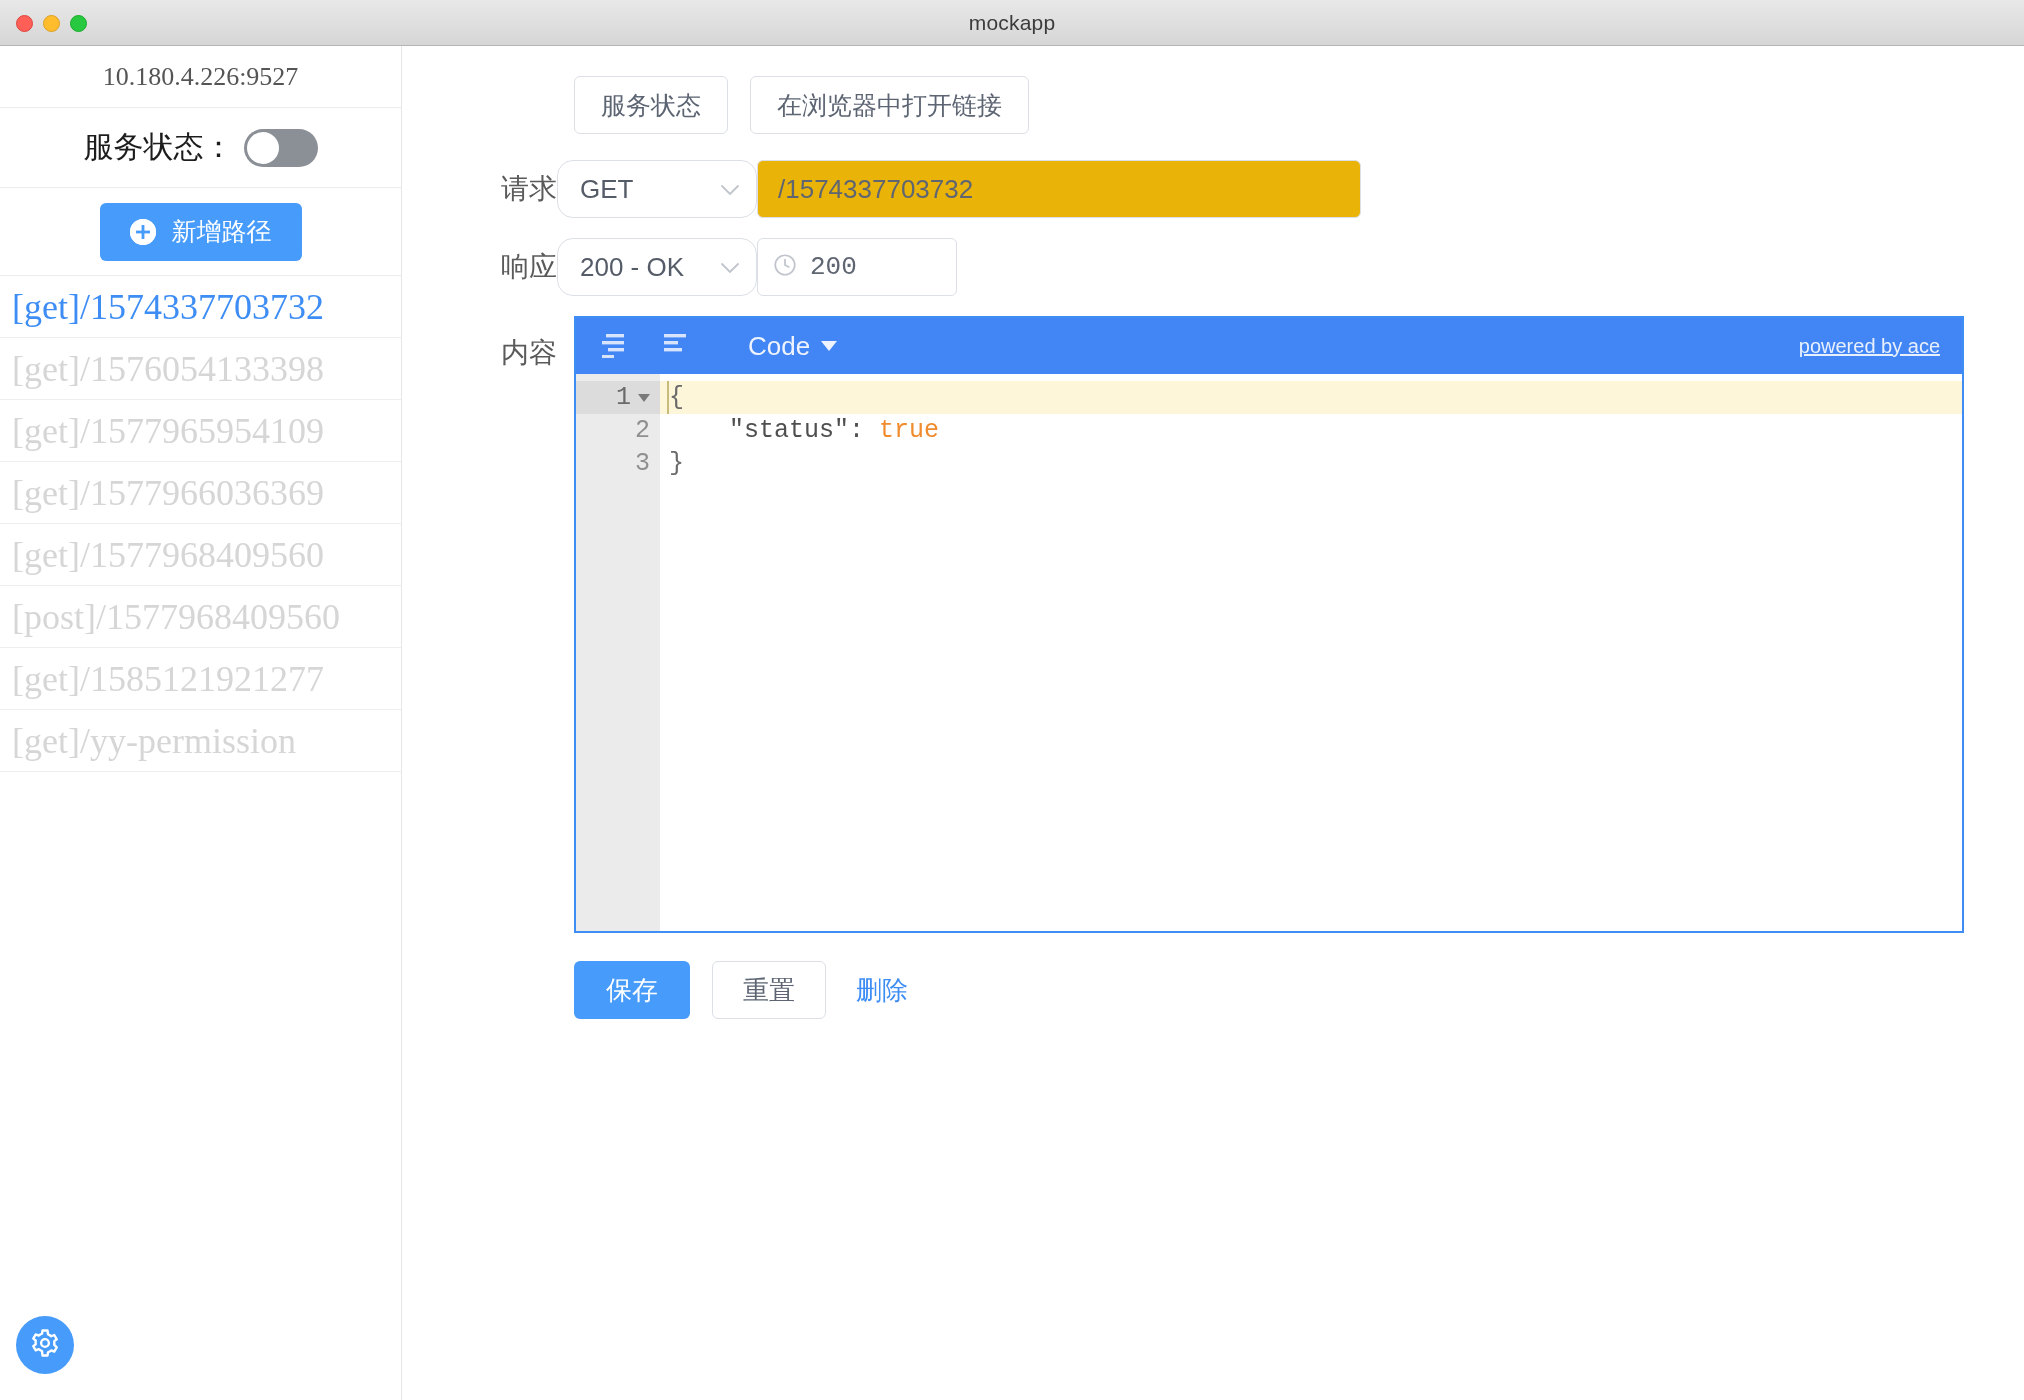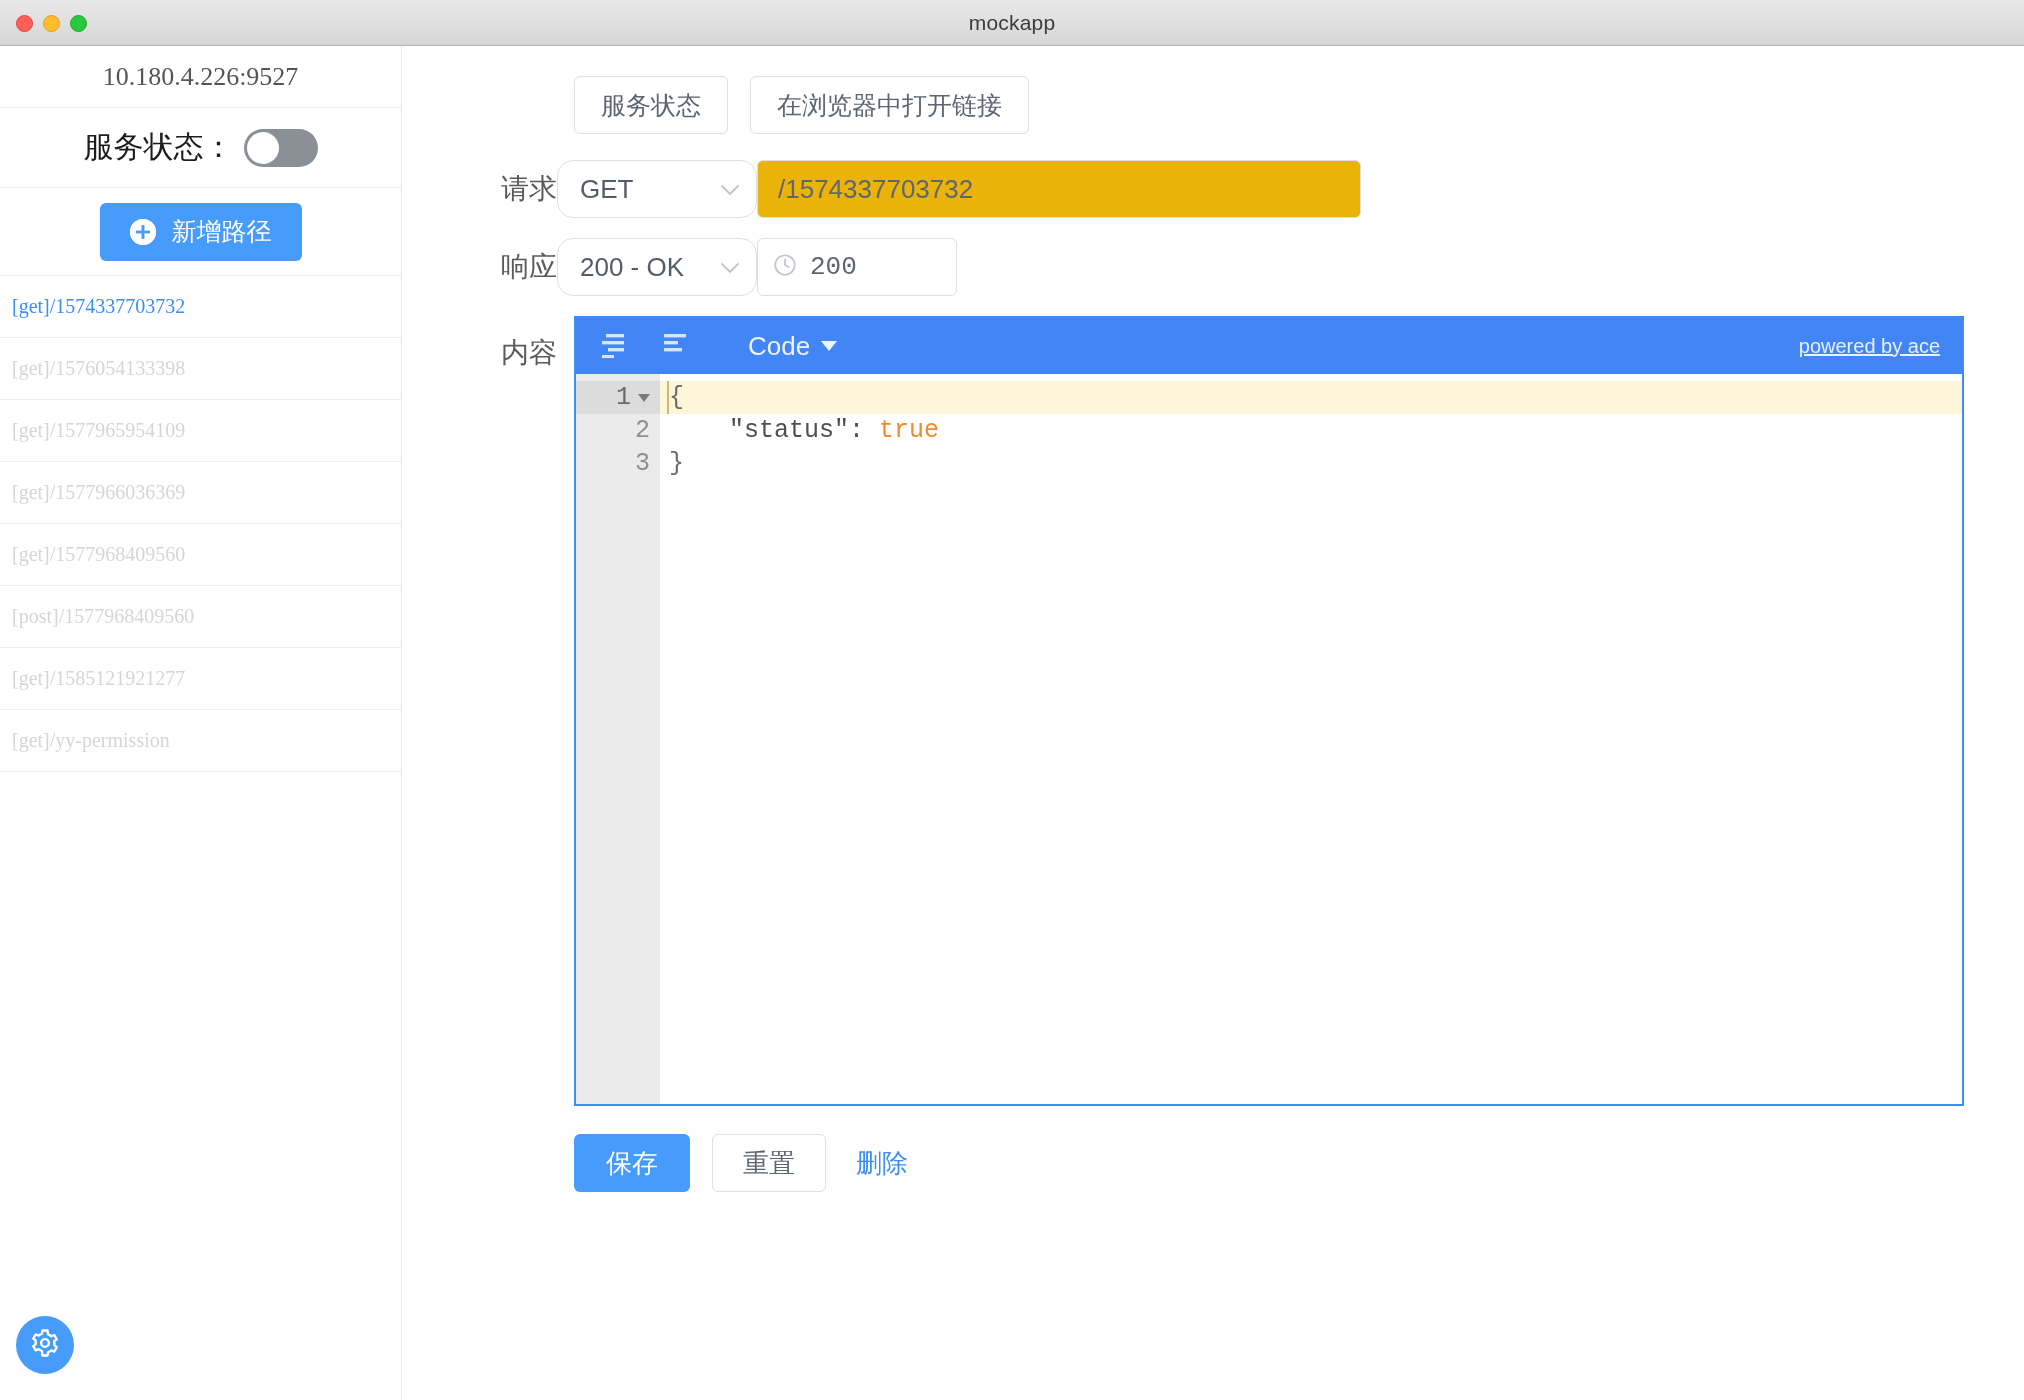--- a/index.html
+++ b/index.html
@@ -138,21 +138,21 @@
   .plus-icon svg { display: block; }
 
   .route-list { display: block; }
   .route-item {
     height: 62px;
     display: flex;
     align-items: center;
     padding-left: 12px;
     border-bottom: 1px solid #eeeeee;
     font-family: "Liberation Serif", serif;
-    font-size: 20px;
+    font-size: 36px;
     color: #d6d6d6;
     cursor: pointer;
     white-space: nowrap;
     overflow: hidden;
   }
   .route-item.active { color: #3d8df5; }
 
   .gear-fab {
     position: absolute;
     left: 16px;
@@ -268,21 +268,21 @@
     flex: 0 0 110px;
     text-align: right;
     font-family: "Liberation Serif", serif;
     font-size: 28px;
     color: #5a5a5a;
     padding-top: 18px;
   }
   .editor {
     flex: 1 1 auto;
     border: 2px solid #3d8df5;
-    height: 790px;
+    height: 617px;
     display: flex;
     flex-direction: column;
     background: #fff;
     min-width: 0;
   }
   .editor-toolbar {
     height: 56px;
     background: #4285f4;
     display: flex;
     align-items: center;

